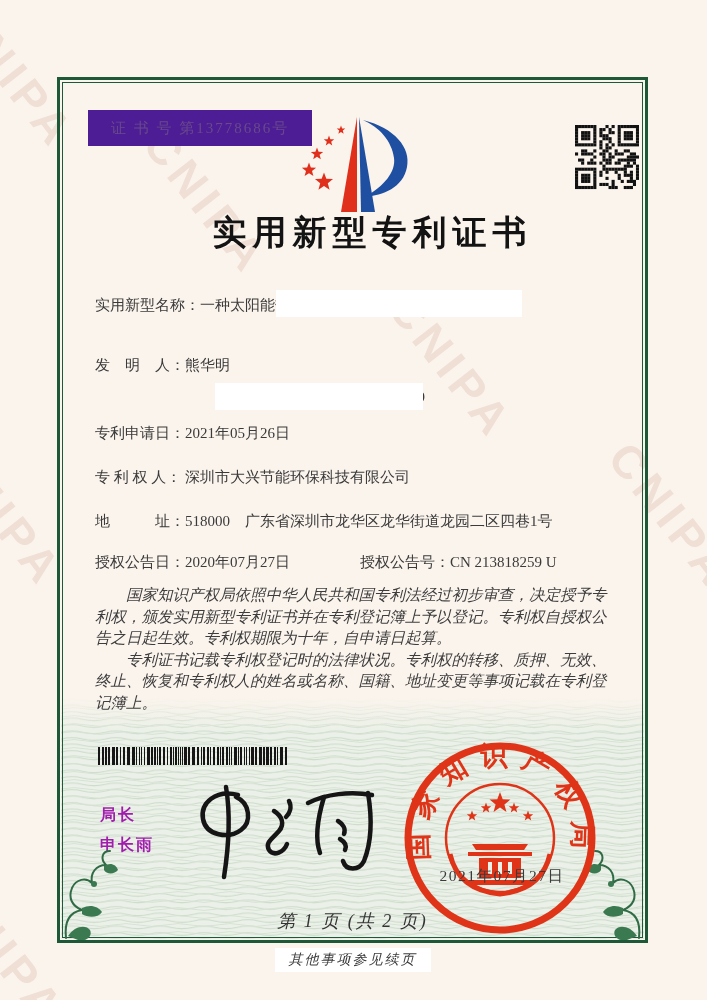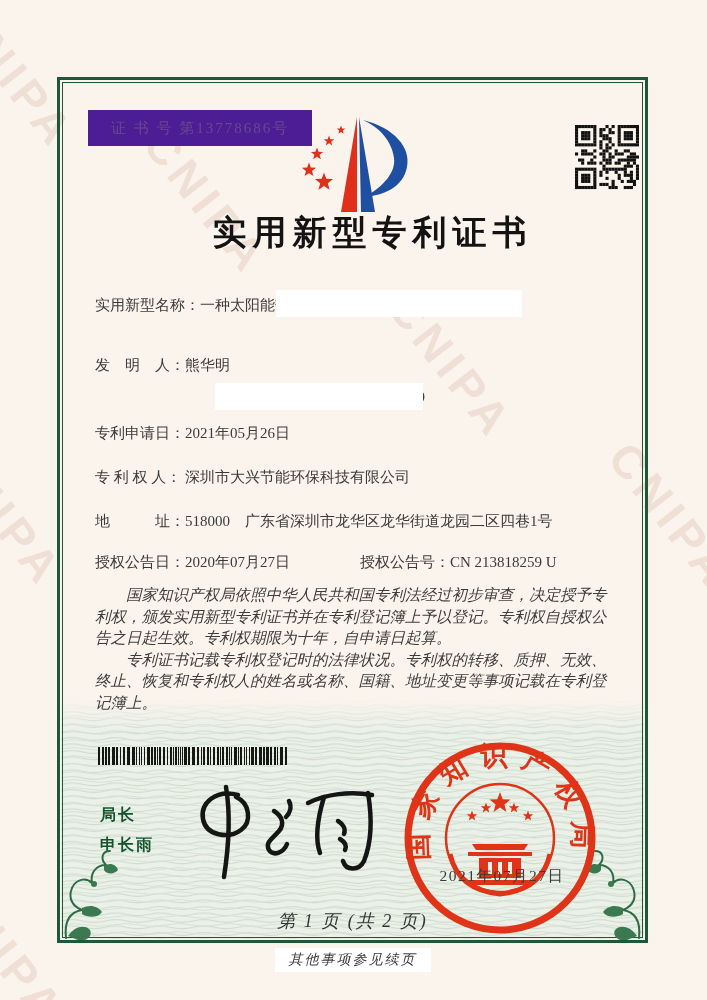--- a/index.html
+++ b/index.html
@@ -47,21 +47,21 @@
   #bodytext{
     position:absolute;left:95px;top:584px;width:523px;z-index:4;
     font-size:15.5px;line-height:21.5px;color:#3d3d3d;font-style:italic;
   }
   #bodytext p{margin:0;text-indent:2em;}
   
   #barcode{position:absolute;left:98px;top:747px;z-index:4;}
   #role,#dirname{
     position:absolute;left:100px;z-index:4;
     font-family:"Liberation Sans","DejaVu Sans",sans-serif;
-    font-size:16px;color:#14532d;font-weight:bold;letter-spacing:2px;
+    font-size:16px;color:#a21caf;font-weight:bold;letter-spacing:2px;
   }
   #role{top:805px;} #dirname{top:835px;}
   #sig{position:absolute;left:186px;top:781px;z-index:4;}
   #seal{position:absolute;left:400px;top:740px;z-index:5;}
   #pageinfo{
     position:absolute;left:57px;top:909px;width:591px;text-align:center;z-index:4;
     font-size:18px;color:#343434;font-style:italic;letter-spacing:2px;
   }
   .orn{position:absolute;z-index:4;}
   

